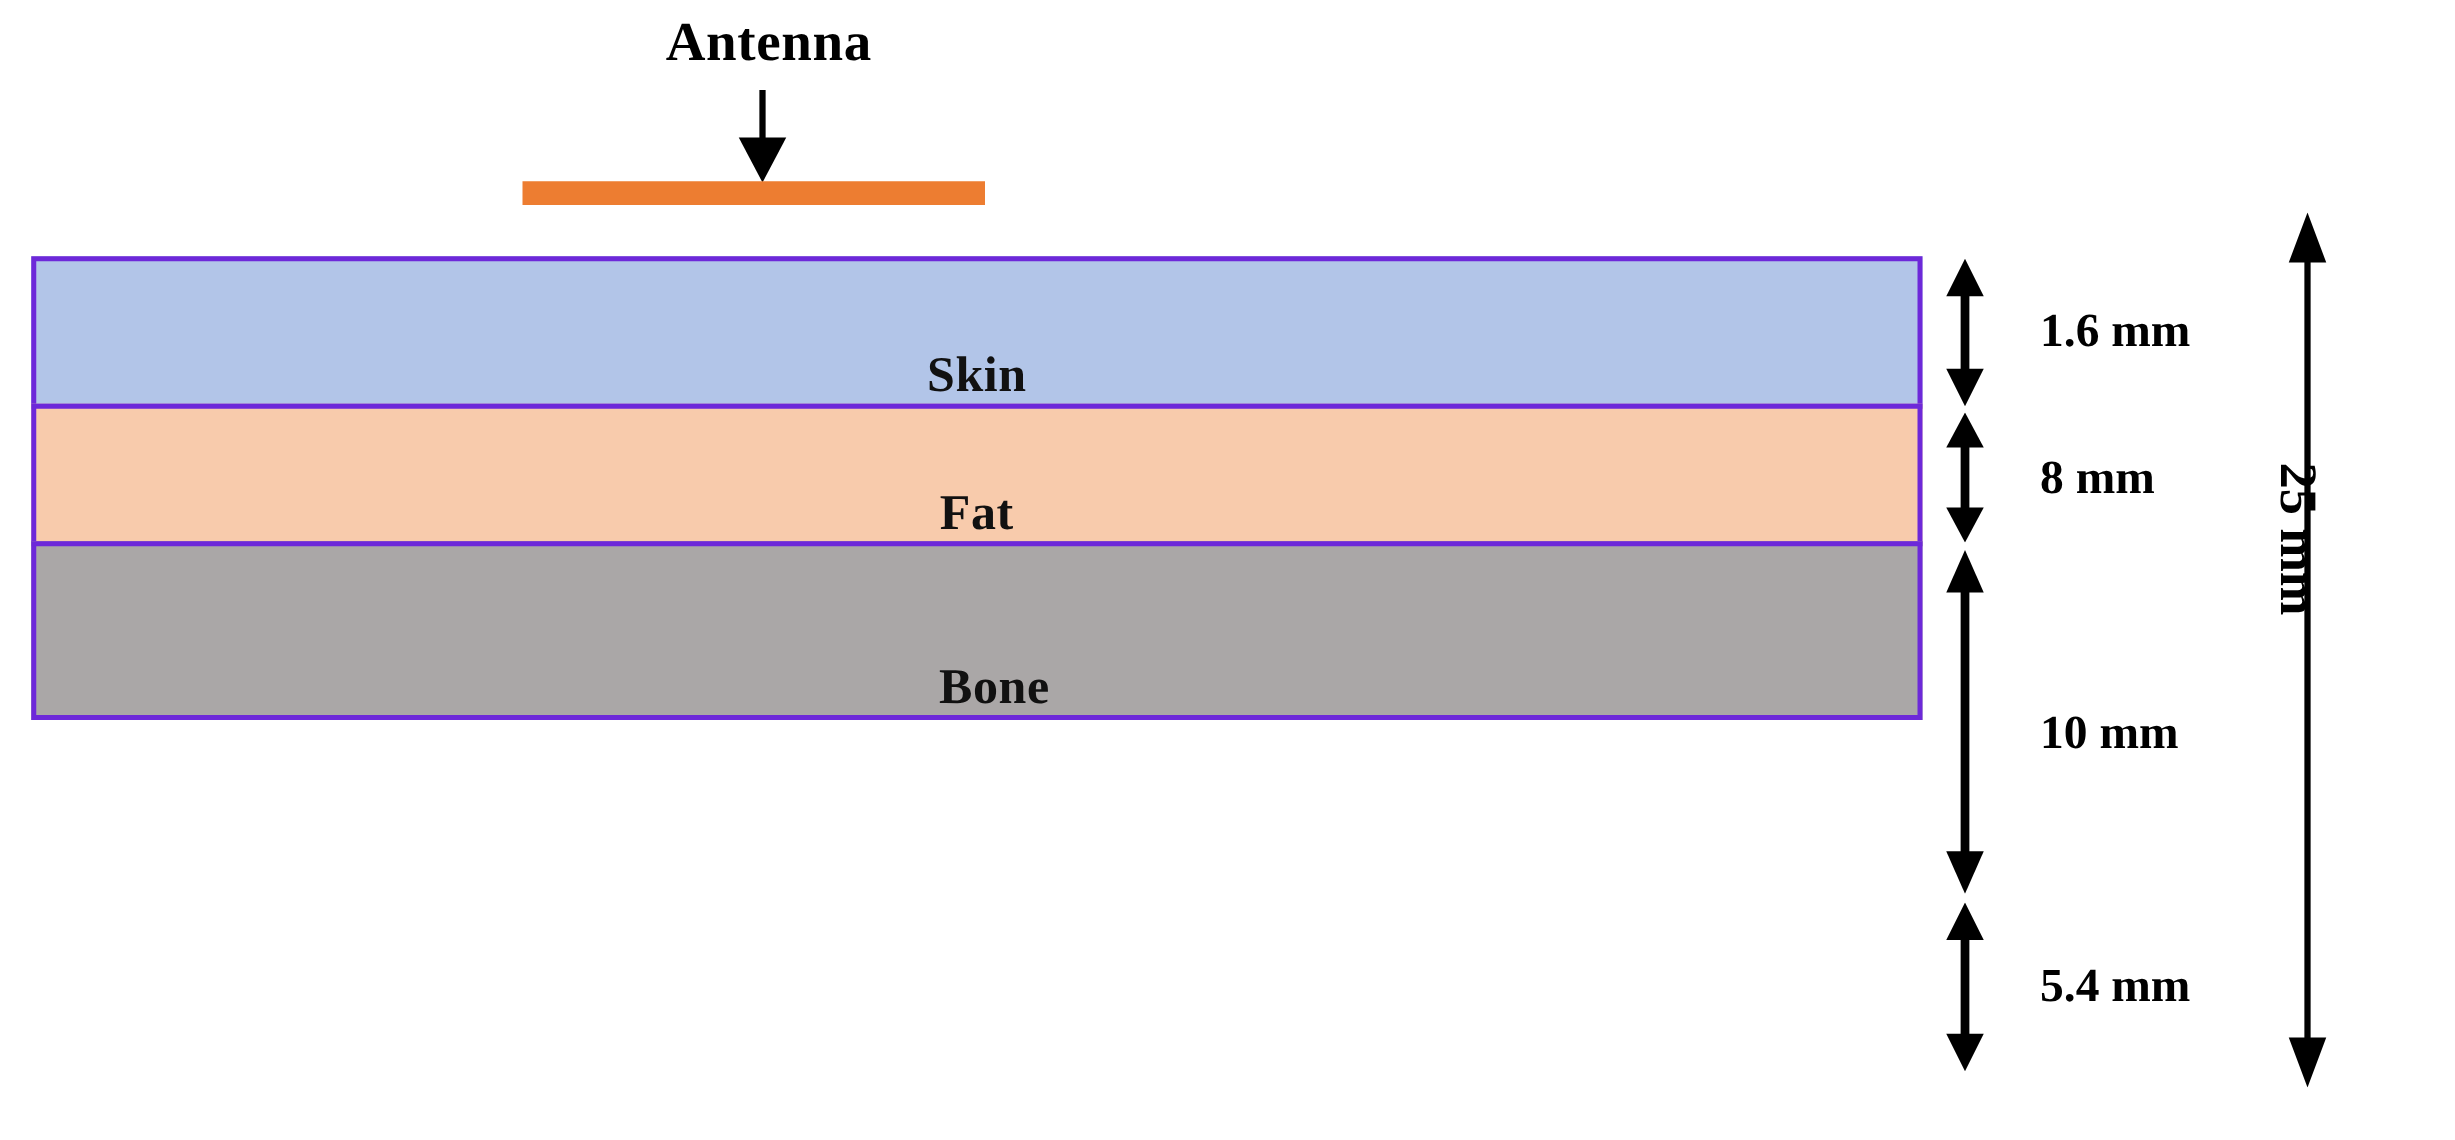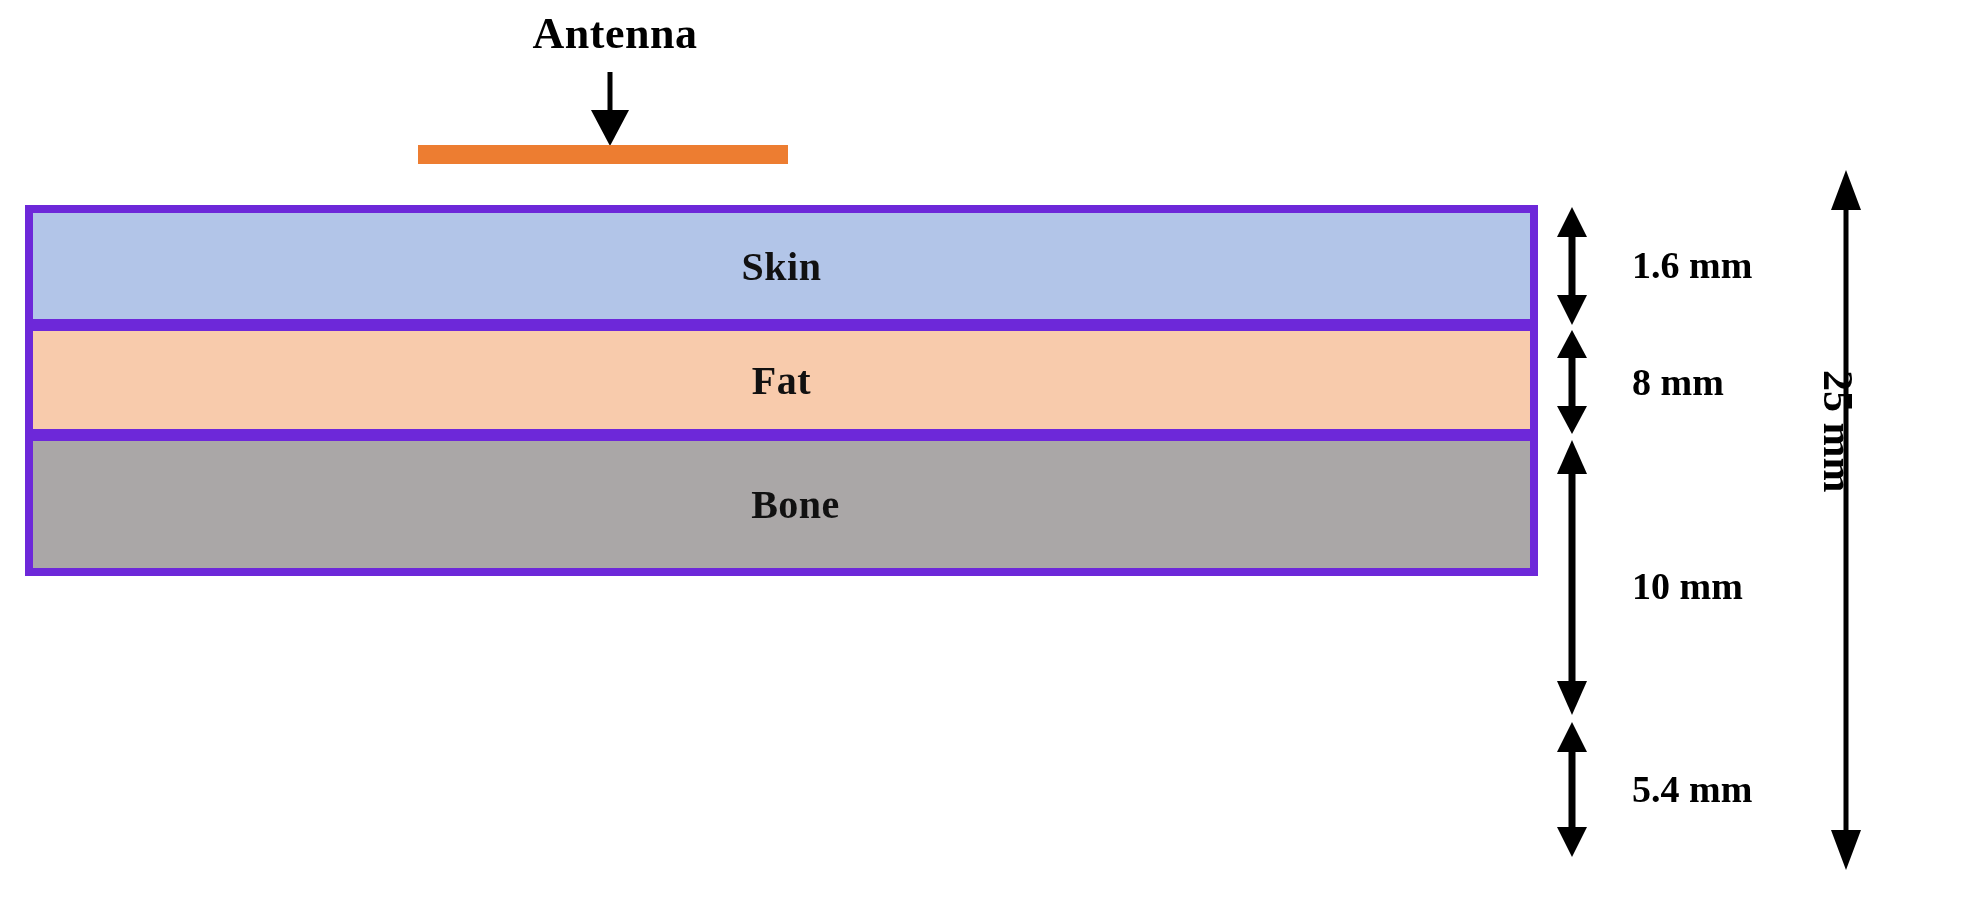--- a/index.html
+++ b/index.html
@@ -51,24 +51,24 @@
   
   #stack {
     position: absolute;
     left: 25px;
     top: 205px;
     width: 1513px;
   }
   .layer {
     position: relative;
     box-sizing: border-box;
-    border: 8px solid #6d28d9;
+    border: 4px solid #6d28d9;
     margin-top: -4px;
     display: flex;
-    align-items: center;
+    align-items: flex-end;
     justify-content: center;
   }
   .layer:first-child { margin-top: 0; }
   .layer-label {
     font-size: 40px;
     font-weight: bold;
     color: #111111;
     letter-spacing: 0.5px;
     user-select: none;
   }

